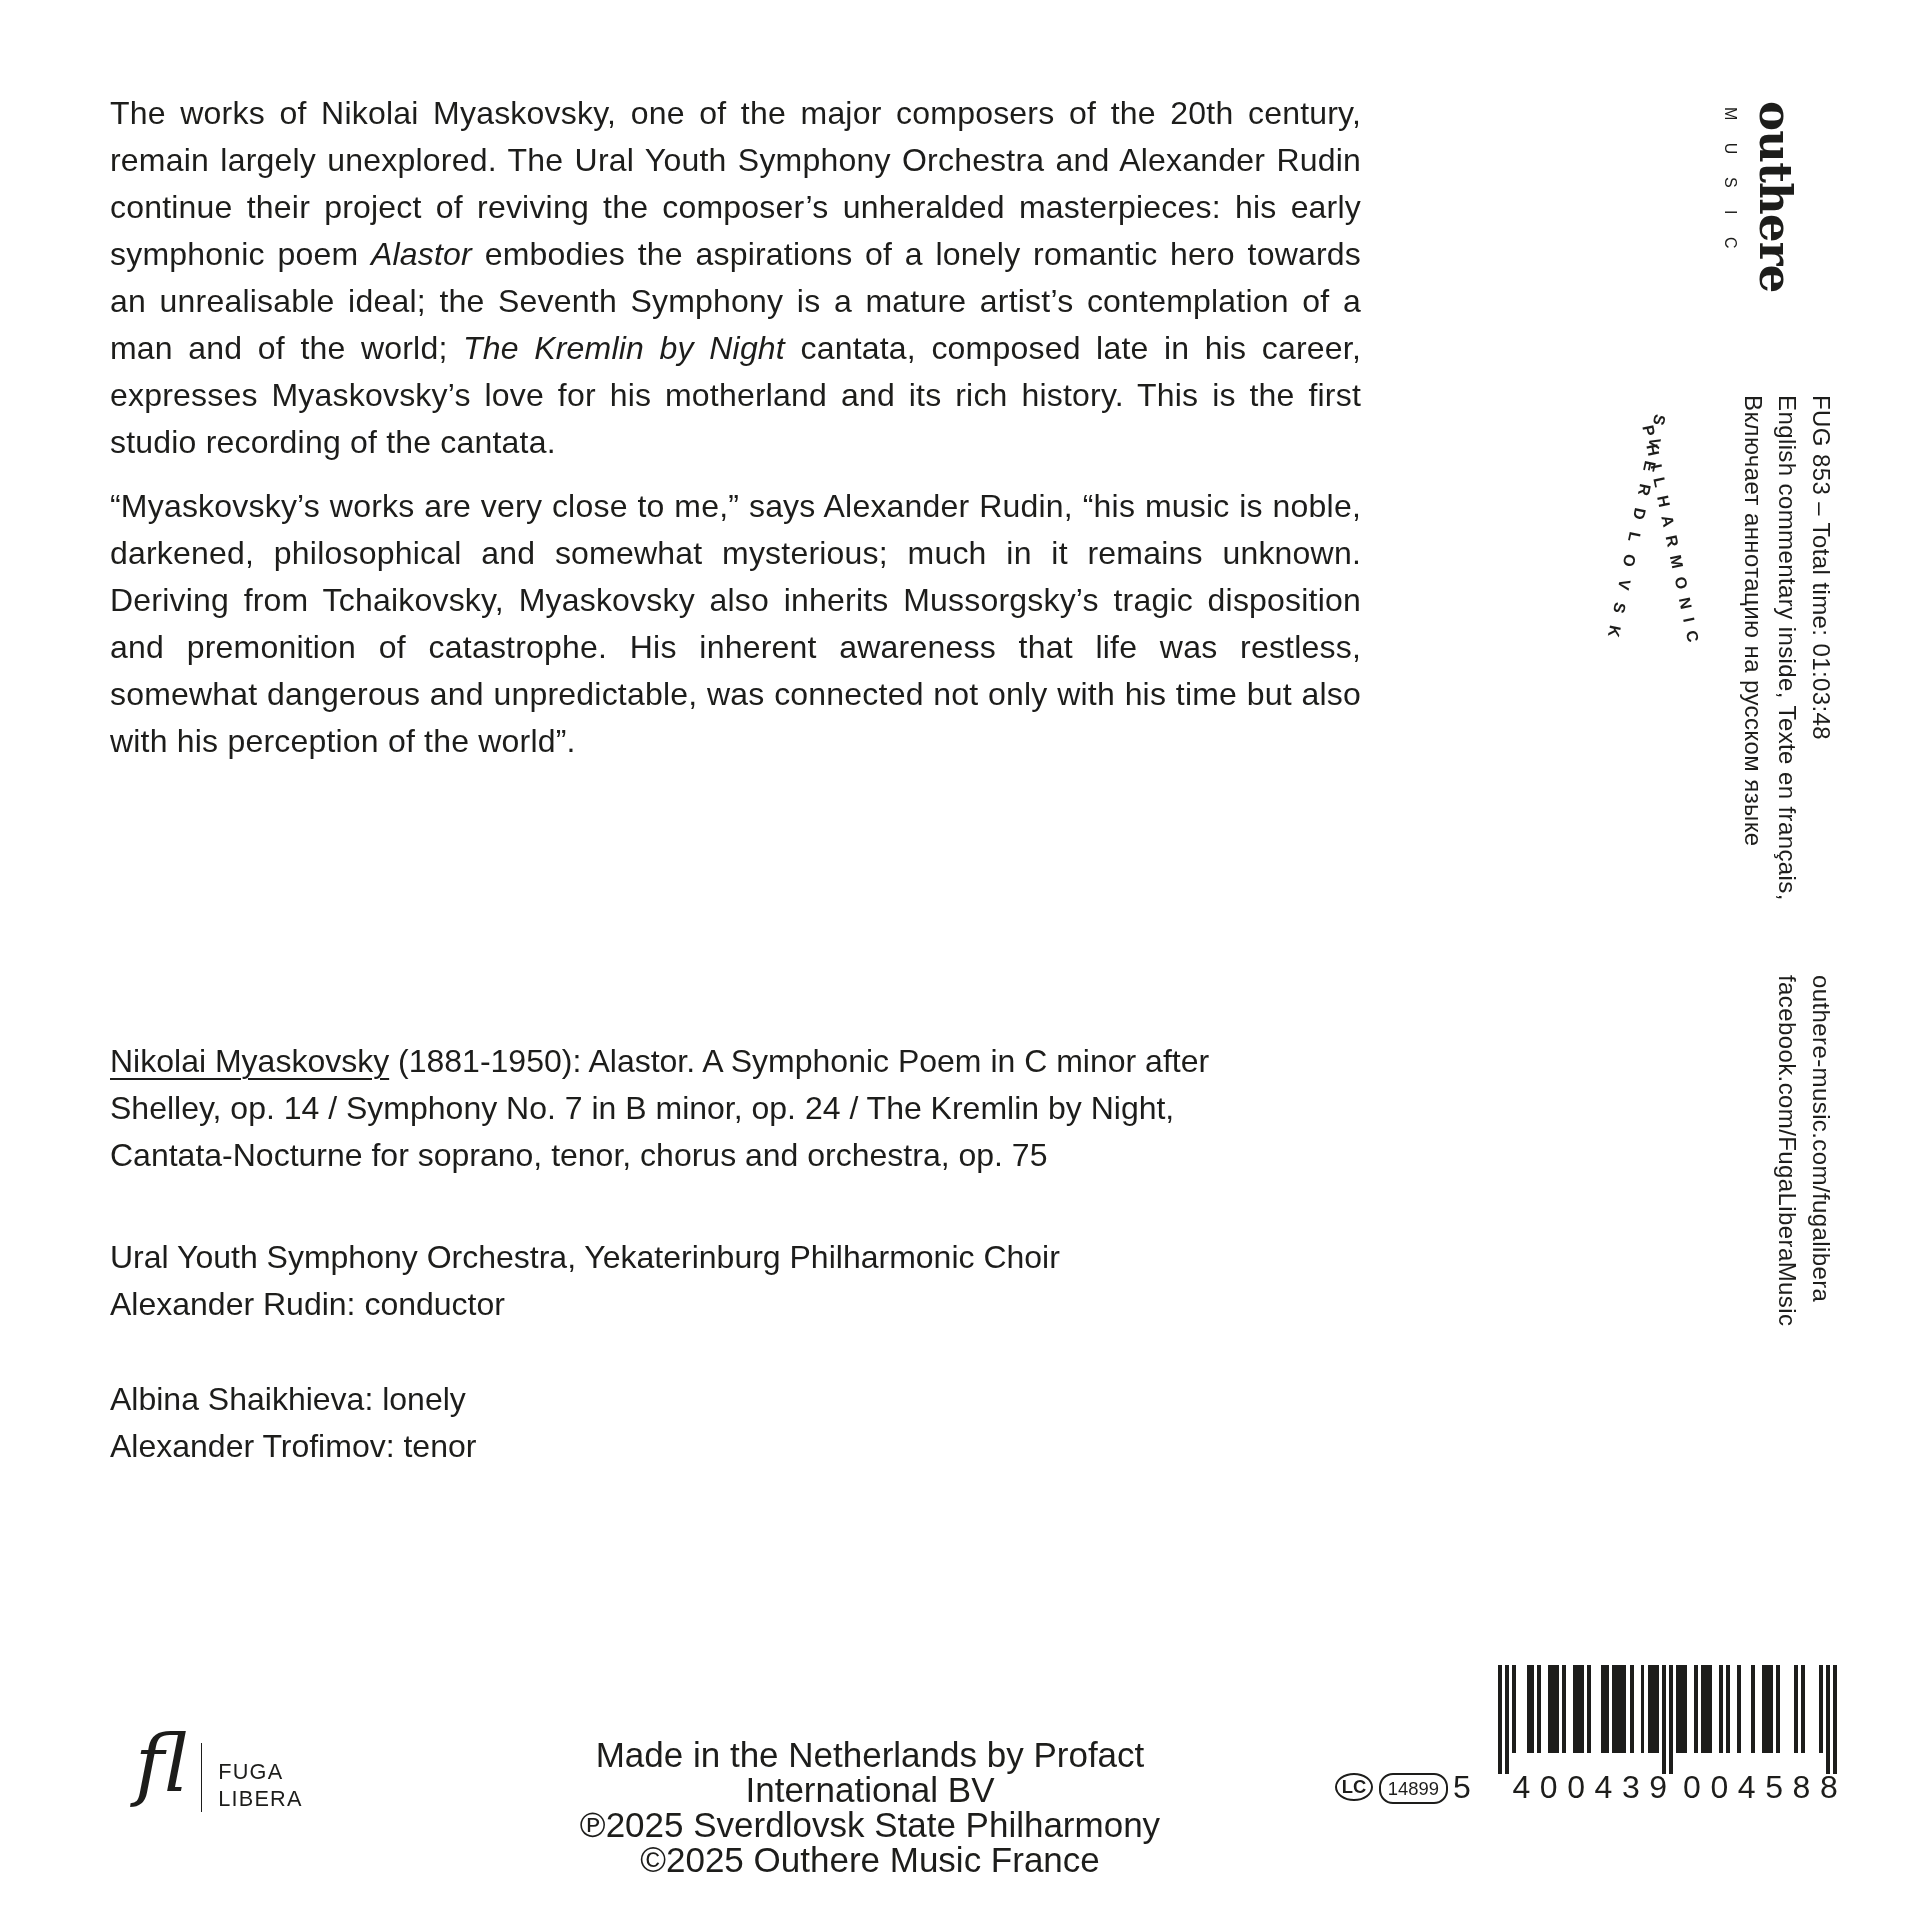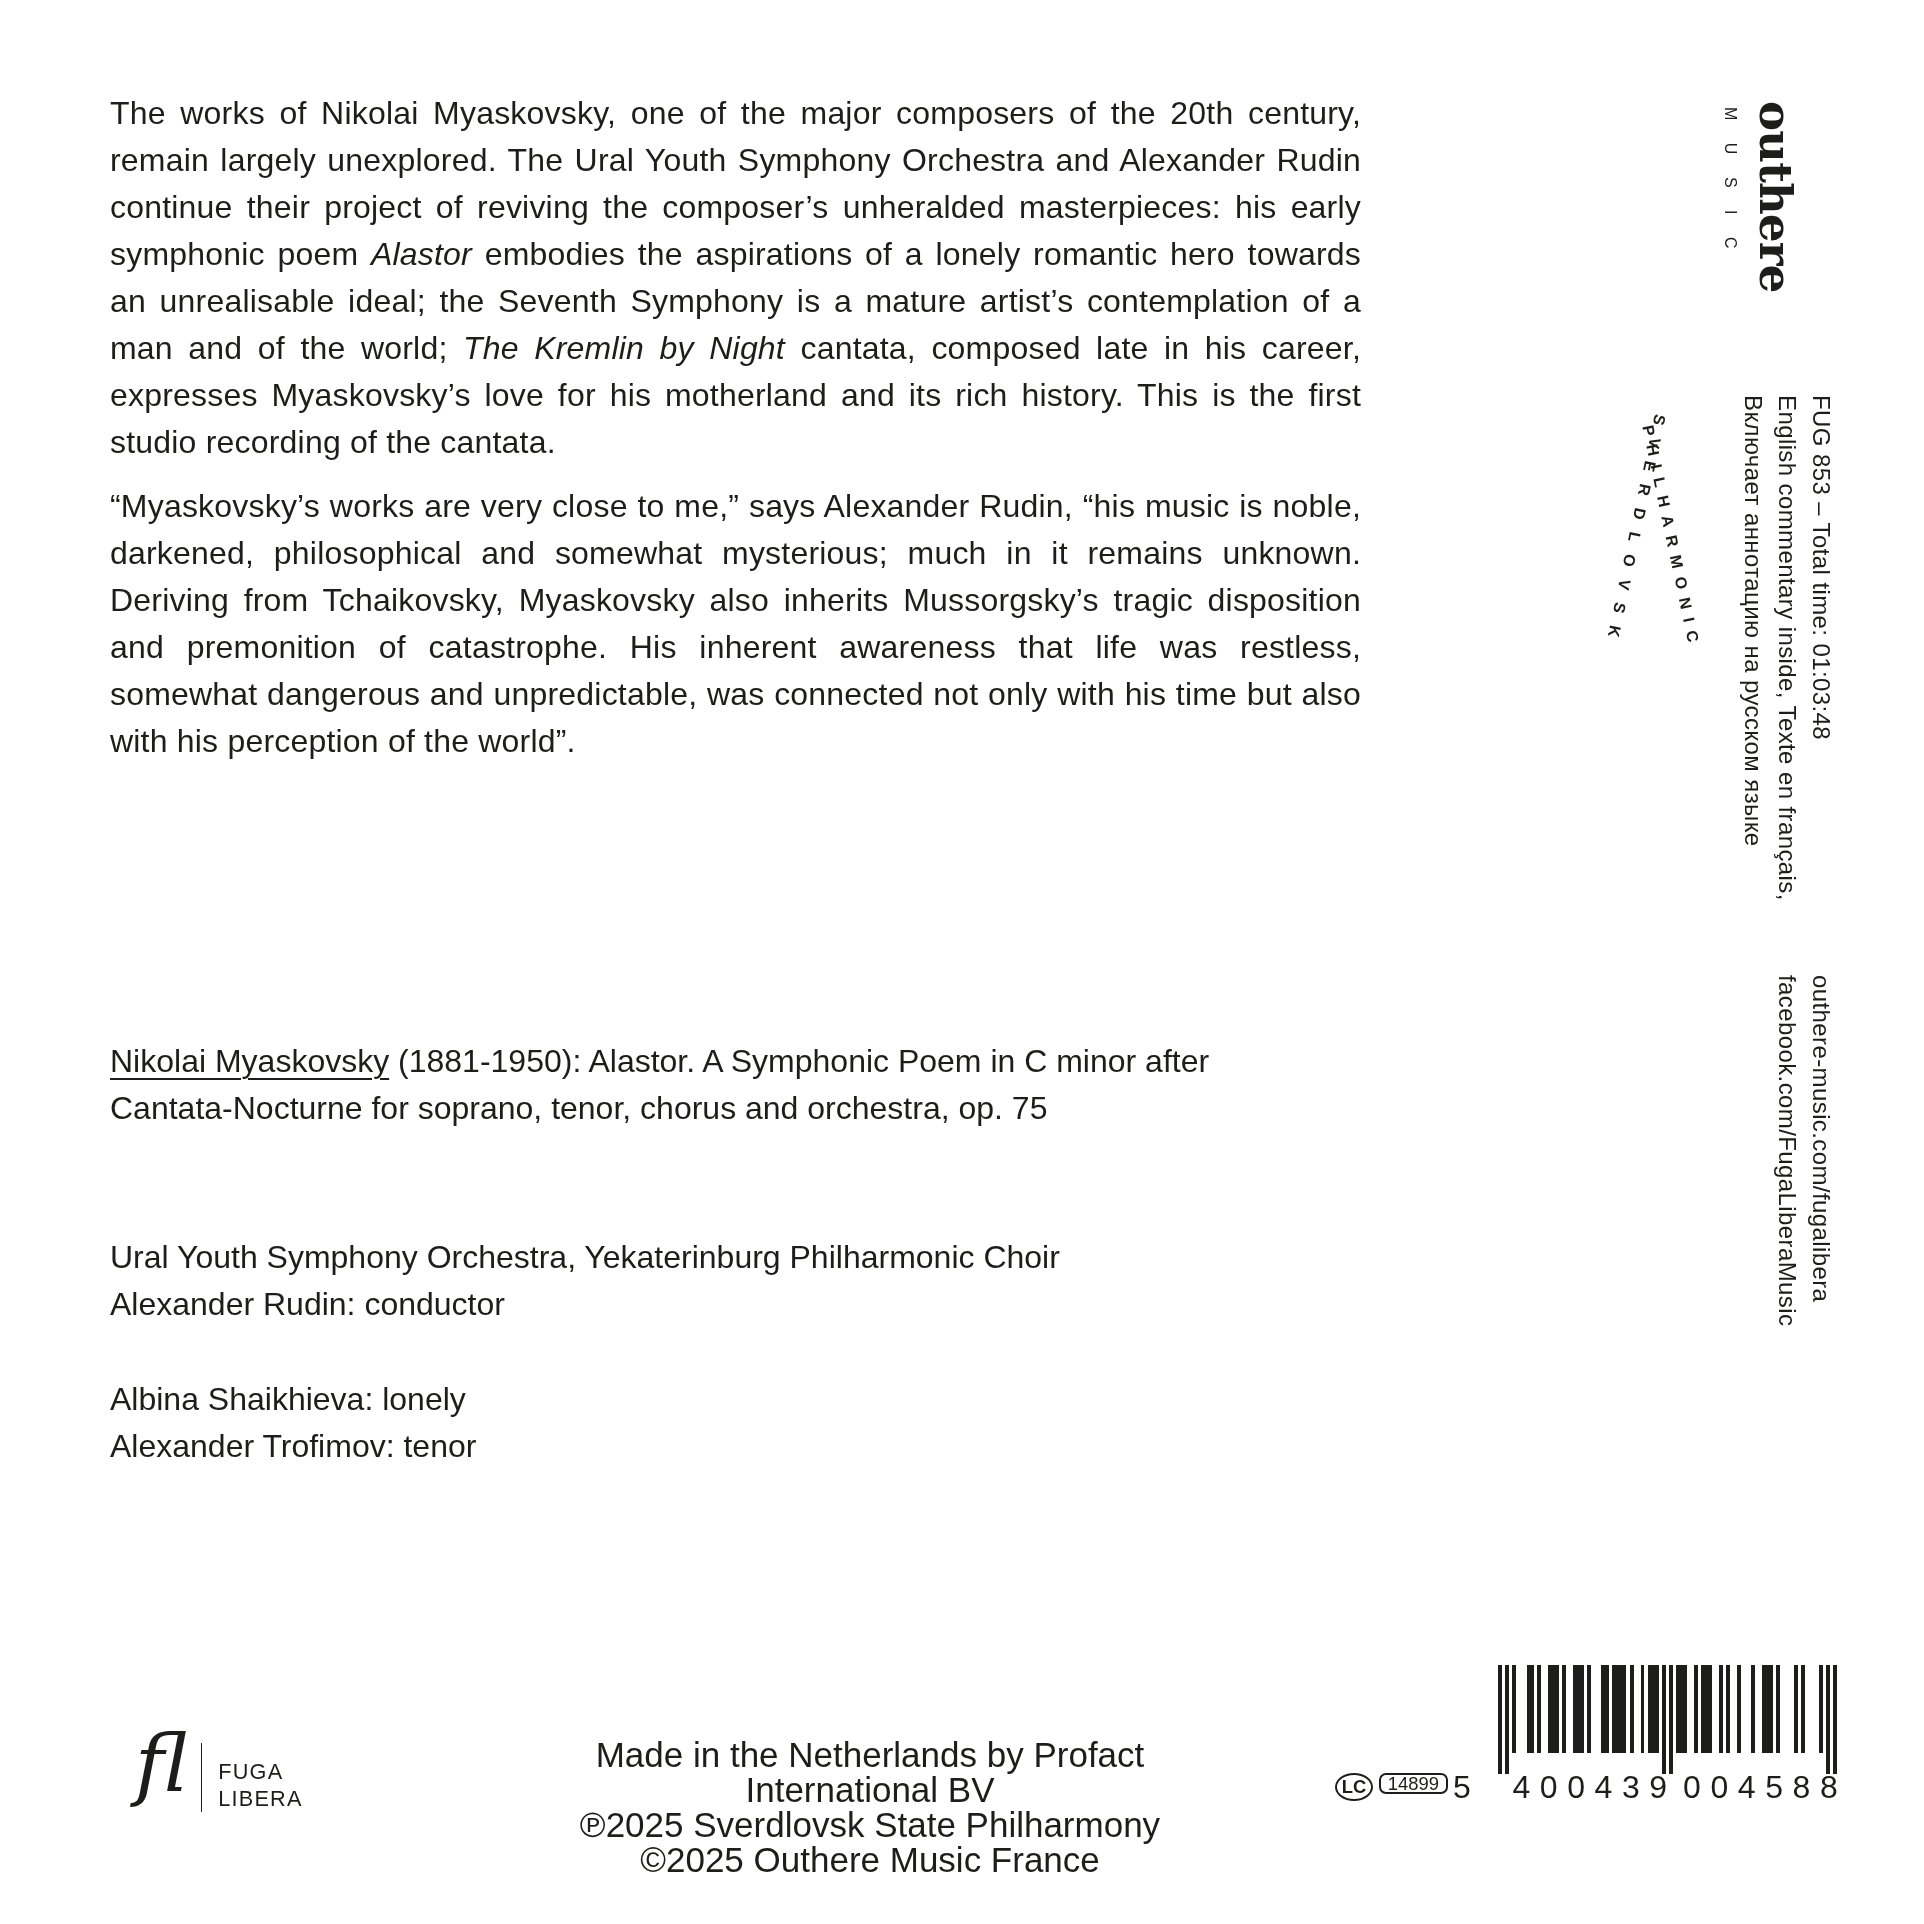--- a/index.html
+++ b/index.html
@@ -93,22 +93,22 @@
   .lc-badge {
     position:absolute; left:1335px; top:1773px;
     display:flex; gap:5.6px; align-items:flex-start; font-size:18.4px; font-weight:bold;
   }
   .lc-oval {
     border:2.4px solid #1d1d1b; border-radius:50%;
     width:38px; height:28px;
     display:flex; align-items:center; justify-content:center;
   }
   .lc-rect {
-    border:2.4px solid #1d1d1b; border-radius:7px;
-    height:21px; padding:0 7.2px;
+    border:2.4px solid #1d1d1b; border-radius:14px;
+    height:31px; padding:0 7.2px;
     display:flex; align-items:center; font-weight:normal;
   }
 
   
   .barcode { position:absolute; left:1498px; top:1665px; width:339px; height:141px; }
   .barcode svg { display:block; }
   .bc-digit { position:absolute; top:104px; font-size:32px; letter-spacing:9.6px; white-space:nowrap; }
   .bc-first { left:-45px; letter-spacing:0; }
   .bc-left  { left:14.4px; }
   .bc-right { left:185px; }
@@ -116,20 +116,21 @@
 </head>
 <body>
 
 <div class="main-text">
   <p><span>The works of Nikolai Myaskovsky, one of the major composers of the 20th century, remain largely unexplored. The Ural Youth Symphony Orchestra and Alexander Rudin continue their project of reviving the composer’s unheralded masterpieces: his early symphonic poem </span><span class="italic">Alastor</span><span> embodies the aspirations of a lonely romantic hero towards an unrealisable ideal; the Seventh Symphony is a mature artist’s contemplation of a man and of the world; </span><span class="italic">The Kremlin by Night</span><span> cantata, composed late in his career, expresses Myaskovsky’s love for his motherland and its rich history. This is the first studio recording of the cantata.</span></p>
   <p>“Myaskovsky’s works are very close to me,” says Alexander Rudin, “his music is noble, darkened, philosophical and somewhat mysterious; much in it remains unknown. Deriving from Tchaikovsky, Myaskovsky also inherits Mussorgsky’s tragic disposition and premonition of catastrophe. His inherent awareness that life was restless, somewhat dangerous and unpredictable, was connected not only with his time but also with his perception of the world”.</p>
 </div>
 
 <div class="works">
   <div><span class="underline">Nikolai Myaskovsky</span><span> (1881-1950): Alastor. A Symphonic Poem in C minor after</span></div>
+  <div>Shelley, op. 14 / Symphony No. 7 in B minor, op. 24 / The Kremlin by Night,</div>
   <div>Cantata-Nocturne for soprano, tenor, chorus and orchestra, op. 75</div>
 </div>
 
 <div class="performers">
   <div>Ural Youth Symphony Orchestra, Yekaterinburg Philharmonic Choir</div>
   <div>Alexander Rudin: conductor</div>
 </div>
 
 <div class="soloists">
   <div>Albina Shaikhieva: lonely</div>

